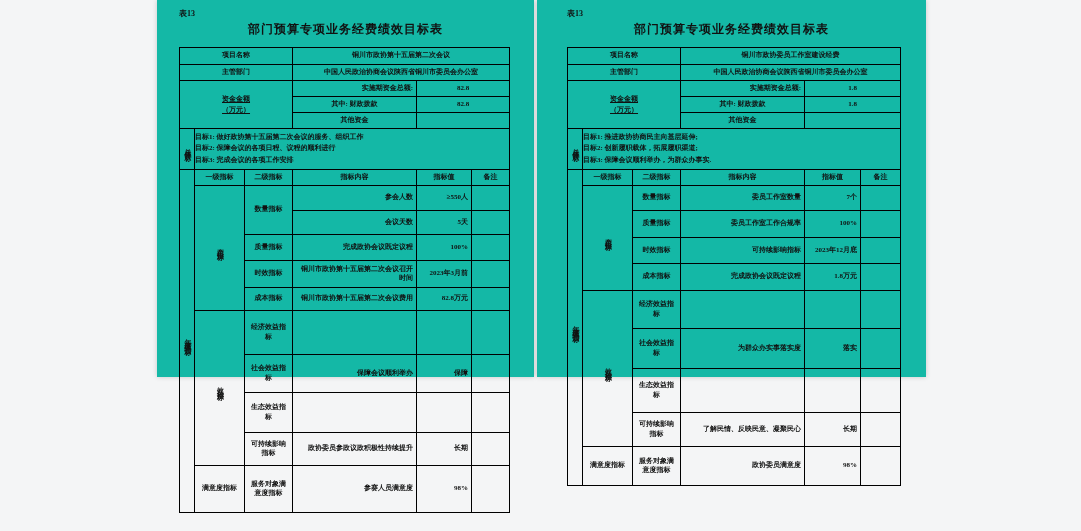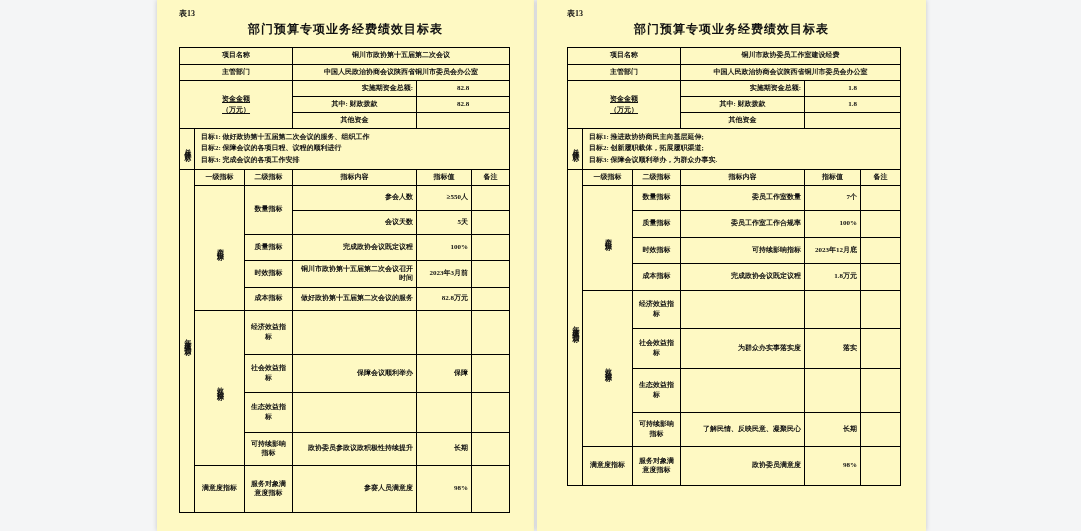--- a/index.html
+++ b/index.html
@@ -3,21 +3,21 @@
 <meta charset="utf-8">
 <style>
   html,body{margin:0;padding:0;}
   body{
     width:1081px;height:531px;overflow:hidden;position:relative;
     background:#f4f5f6;
     font-family:"Liberation Serif","DejaVu Serif",serif;
     color:#111;
   }
   .page{
-    position:absolute;top:0;height:531px;background:#fef9c3;
+    position:absolute;top:0;height:377px;background:#14b8a6;
     box-shadow:0 0 5px rgba(0,0,0,0.18);
   }
   #page1{left:157px;width:377px;}
   #page2{left:537px;width:389px;}
   .sheet-label{position:absolute;top:8px;font-size:8px;font-weight:bold;}
   #page1 .sheet-label{left:22px;}
   #page2 .sheet-label{left:30px;}
   .page-title{
     text-align:center;font-size:12px;font-weight:bold;
     padding-top:21px;letter-spacing:1px;
@@ -29,21 +29,21 @@
     border:1px solid #000;
     font-size:7px;font-weight:bold;line-height:1.35;
     padding:1px 3px;text-align:center;vertical-align:middle;
     overflow:hidden;word-break:break-all;
   }
   td.l{text-align:right;}
   td.vert span{
     writing-mode:vertical-rl;text-orientation:upright;
     display:inline-block;letter-spacing:2px;line-height:1;
   }
-  .goals-cell{text-align:left;line-height:1.65;padding-left:6px;}
+  .goals-cell{text-align:left;line-height:1.65;padding-left:0;}
   .fund-label div{line-height:1.5;text-decoration:underline;}
 </style>
 </head>
 <body>
 
 <div class="page" id="page1">
   <div class="sheet-label">表13</div>
   <div class="page-title">部门预算专项业务经费绩效目标表</div>
   <table>
     <colgroup>
@@ -114,21 +114,21 @@
       <td></td>
     </tr>
     <tr style="height:27px">
       <td>时效指标</td>
       <td class="l">铜川市政协第十五届第二次会议召开时间</td>
       <td class="l">2023年3月前</td>
       <td></td>
     </tr>
     <tr style="height:23px">
       <td>成本指标</td>
-      <td class="l">做好政协第十五届第二次会议的服务</td>
+      <td class="l">铜川市政协第十五届第二次会议费用</td>
       <td class="l">82.8万元</td>
       <td></td>
     </tr>
     <tr style="height:44px">
       <td rowspan="4" class="vert"><span>效益指标</span></td>
       <td>经济效益指标</td>
       <td class="l"></td>
       <td class="l"></td>
       <td></td>
     </tr>

